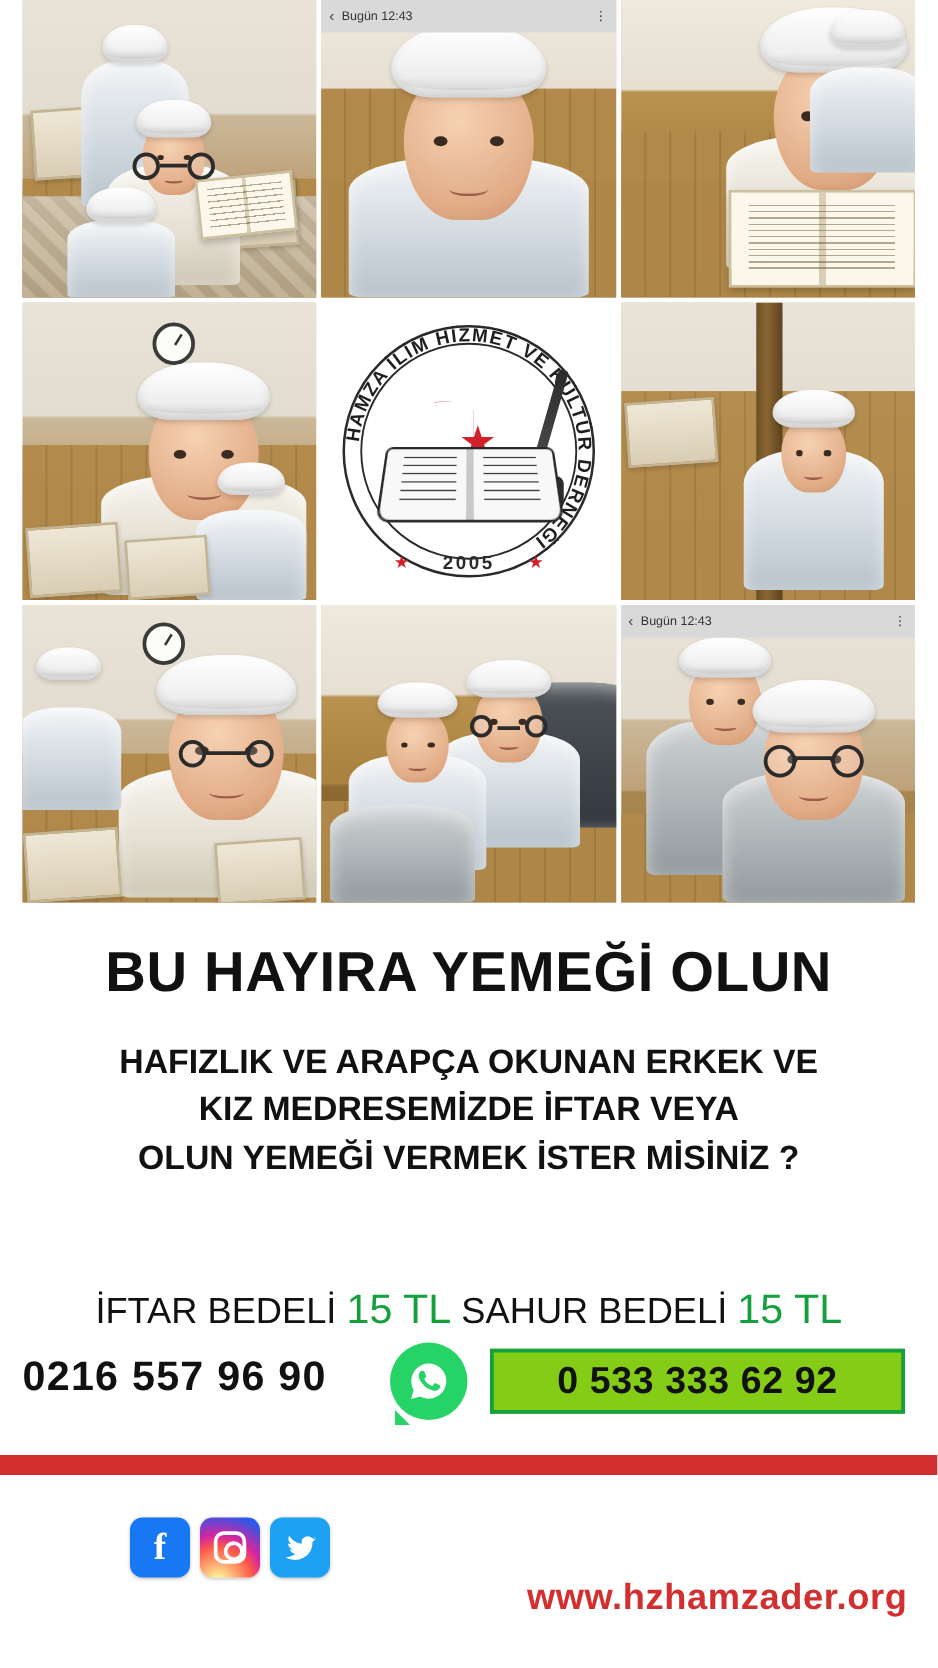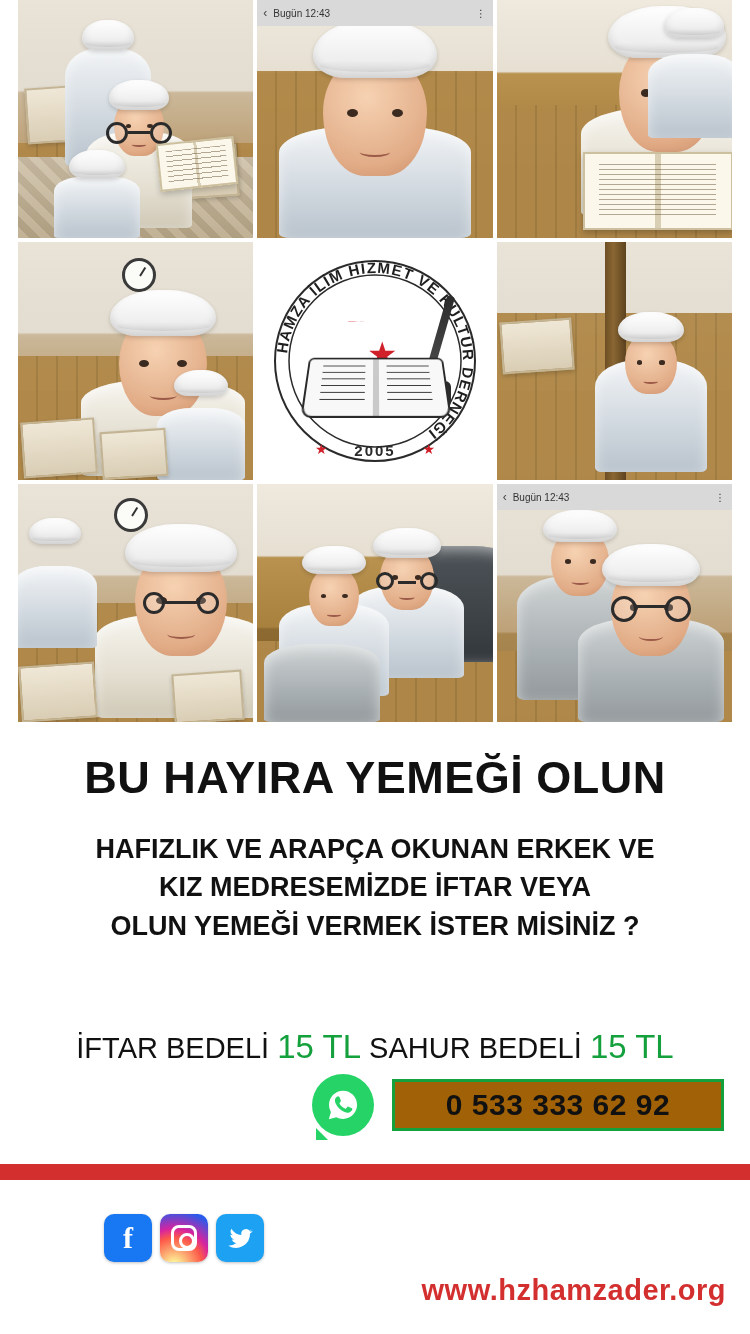--- a/index.html
+++ b/index.html
@@ -273,21 +273,21 @@
   .wa-glyph {
     position: absolute; left: 0; top: 0; width: 62px; height: 62px;
     display: flex; align-items: center; justify-content: center;
   }
   .wa-glyph svg { width: 34px; height: 34px; }
   .wa-box {
     position: absolute; left: 392px; top: 5px;
     width: 332px; height: 52px;
     border: 3px solid #14a03c;
     display: flex; align-items: center; justify-content: center;
-    background: #a16207;
+    background: #84cc16;
   }
   .wa-box span {
     font-weight: bold; font-size: 30px; color: #111111; letter-spacing: .5px;
   }
 
   .red-bar {
     position: absolute; left: 0; right: 0; top: 1164px; height: 16px;
     background: #d32f2f;
   }
 
@@ -316,21 +316,21 @@
     content: ""; position: absolute; left: 5px; top: 5px;
     width: 10px; height: 10px; border: 3px solid #fff; border-radius: 50%;
   }
   .sicon.tw { background: #1da1f2; }
   .sicon.tw svg { width: 28px; height: 28px; }
   .handle {
     position: absolute; left: 88px; top: 84px;
     font-weight: bold; font-size: 28px; color: #d32f2f;
   }
   .site {
-    position: absolute; right: 24px; top: 86px;
+    position: absolute; right: 24px; top: 74px;
     font-weight: bold; font-size: 29px; color: #d32f2f; letter-spacing: .5px;
   }
 </style>
 </head>
 <body>
 
 <div class="poster">
 
   <div class="grid">
 
@@ -555,20 +555,21 @@
   </div>
 
   <div class="price-line">
     <span>İFTAR BEDELİ</span>
     <span class="amount">15 TL</span>
     <span>SAHUR BEDELİ</span>
     <span class="amount">15 TL</span>
   </div>
 
   <div class="contact">
+    <div class="phone-left">0216 557 96 90</div>
 
     <div class="wa">
       <div class="wa-circle"></div>
       <div class="wa-tail"></div>
       <div class="wa-glyph">
         <svg viewBox="0 0 24 24" aria-hidden="true">
           <path fill="#ffffff" d="M12.04 2C6.58 2 2.13 6.45 2.13 11.91c0 1.75.46 3.46 1.32 4.97L2 22l5.25-1.38c1.45.79 3.08 1.21 4.79 1.21 5.46 0 9.91-4.45 9.91-9.92C21.95 6.45 17.5 2 12.04 2zm5.8 14.06c-.24.68-1.4 1.3-1.93 1.35-.53.05-1.02.18-3.49-.88-2.97-1.27-4.84-4.37-4.99-4.57-.15-.2-1.18-1.64-1.13-3.1.05-1.46.84-2.16 1.13-2.45.28-.29.61-.36.82-.36.21 0 .42.01.6.01.19 0 .45-.07.69.55.24.62.82 2.12.89 2.27.07.15.12.33.02.53-.1.2-.15.32-.3.5-.15.18-.31.39-.44.52-.15.15-.3.31-.13.61.17.3.76 1.27 1.63 2.06 1.12 1.01 2.06 1.32 2.36 1.47.3.15.47.13.65-.08.18-.2.76-.89.96-1.19.2-.3.4-.25.68-.15.28.1 1.77.84 2.07.99.3.15.5.22.57.35.08.12.08.7-.16 1.38z"></path>
         </svg>
       </div>
     </div>

